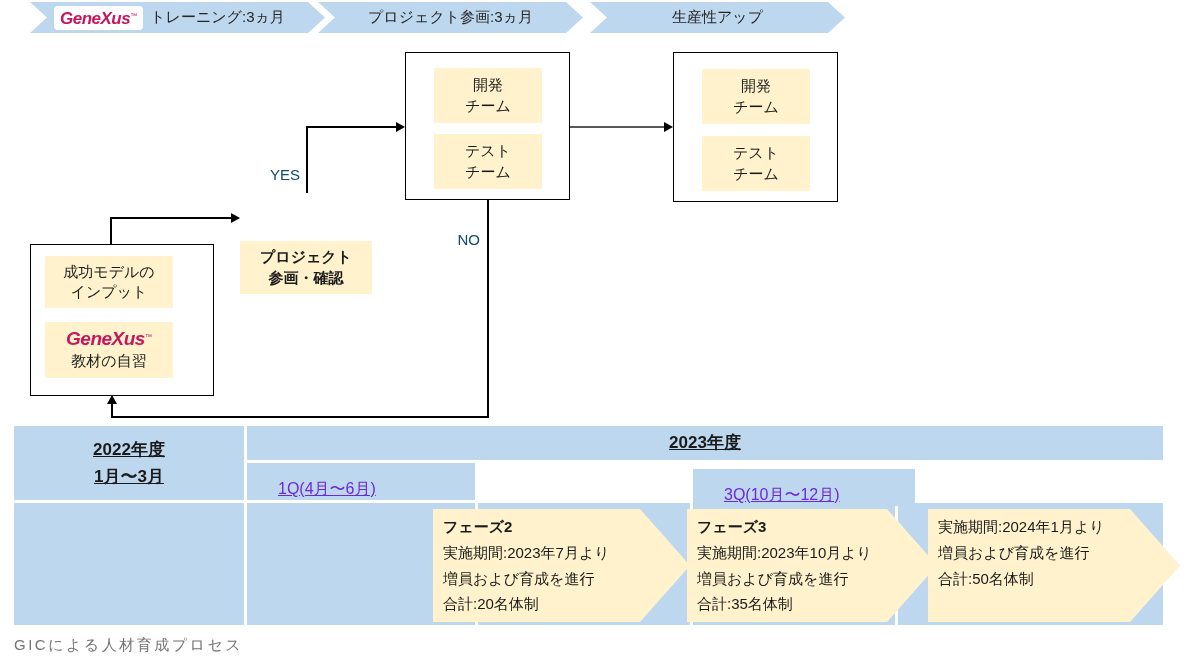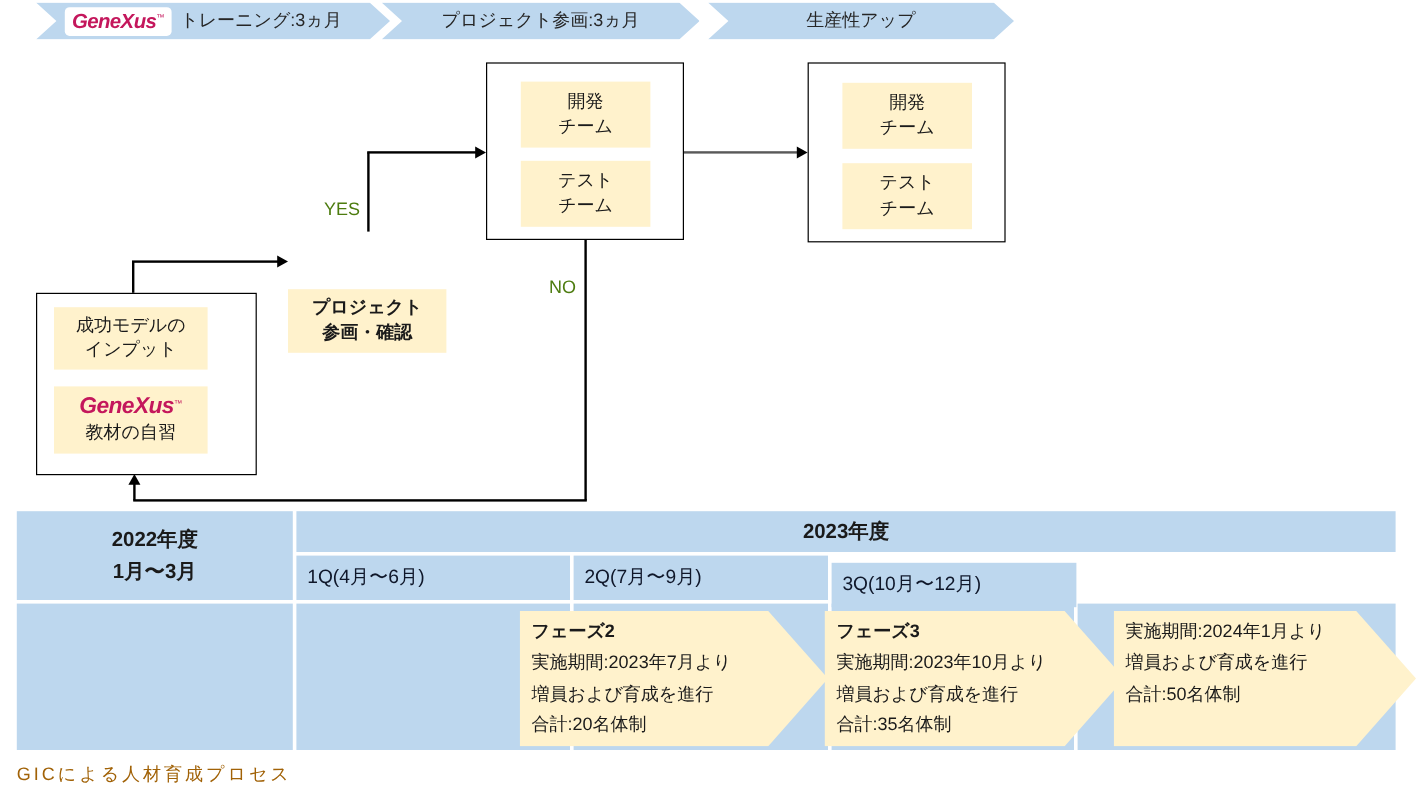--- a/index.html
+++ b/index.html
@@ -26,32 +26,32 @@
          text-align:center;font-size:15px;line-height:1.35;box-sizing:border-box;}
   .abs{position:absolute;}
   .decision{font-weight:bold;font-size:15px;}
   .gx-logo-big{font-weight:bold;font-style:italic;color:#C4175C;font-size:19px;letter-spacing:-0.5px;line-height:1.1;}
   
   .hline{position:absolute;height:2px;background:#000;}
   .vline{position:absolute;width:2px;background:#000;}
   .gray{background:#595959;}
   .arr-r{position:absolute;width:0;height:0;border-top:5px solid transparent;border-bottom:5px solid transparent;border-left:9px solid #000;}
   .arr-u{position:absolute;width:0;height:0;border-left:5px solid transparent;border-right:5px solid transparent;border-bottom:9px solid #000;}
-  .lbl{position:absolute;font-size:15px;color:#4d7c0f;}
+  .lbl{position:absolute;font-size:15px;color:#0c4a6e;}
   
-  .cell{position:absolute;background:#BDD7EE;box-sizing:border-box;}
+  .cell{position:absolute;background:#BDD7EE;box-sizing:border-box;text-decoration:underline;}
   .cell-c{display:flex;flex-direction:column;align-items:center;justify-content:center;font-weight:bold;font-size:17px;line-height:1.6;}
-  .cell-q{display:flex;align-items:center;padding-left:9px;font-size:16px;color:#0f172a;}
+  .cell-q{display:flex;align-items:flex-end;padding-left:31px;font-size:16px;color:#6d28d9;}
   .phase{
     position:absolute;top:509px;height:113px;background:#FFF2CC;box-sizing:border-box;
     clip-path:polygon(0 0,calc(100% - 50px) 0,100% 50%,calc(100% - 50px) 100%,0 100%);
     padding:5px 46px 4px 10px;font-size:15px;line-height:1.72;color:#1a1a1a;
   }
   .phase .t{font-weight:bold;}
-  .caption{position:absolute;left:14px;top:636px;font-size:15px;color:#a16207;letter-spacing:2.5px;}
+  .caption{position:absolute;left:14px;top:636px;font-size:15px;color:#737373;letter-spacing:2.5px;}
 </style>
 </head>
 <body>
 
 <div class="canvas">
 
   <div class="chev chev-1">
     <span class="gx-chip"><span class="gx-logo">GeneXus</span><span class="gx-tm">™</span></span>
     <span>トレーニング:3ヵ月</span>
   </div>
@@ -123,24 +123,21 @@
     <span>2022年度</span>
     <span>1月〜3月</span>
   </div>
   <div class="cell cell-c" style="left:247px;top:426px;width:916px;height:34px;">
     <span>2023年度</span>
   </div>
 
   <div class="cell cell-q" style="left:247px;top:463px;width:228px;height:37px;">
     <span>1Q(4月〜6月)</span>
   </div>
-  <div class="cell cell-q" style="left:478px;top:463px;width:212px;height:37px;">
-    <span>2Q(7月〜9月)</span>
-  </div>
-  <div class="cell cell-q" style="left:693px;top:469px;width:204px;height:37px;">
+  <div class="cell cell-q" style="left:693px;top:469px;width:222px;height:37px;">
     <span>3Q(10月〜12月)</span>
   </div>
 
   <div class="cell" style="left:14px;top:503px;width:230px;height:122px;"></div>
   <div class="cell" style="left:247px;top:503px;width:228px;height:122px;"></div>
   <div class="cell" style="left:478px;top:503px;width:212px;height:122px;"></div>
   <div class="cell" style="left:693px;top:503px;width:202px;height:122px;"></div>
   <div class="cell" style="left:898px;top:503px;width:265px;height:122px;"></div>
 
   <div class="phase" style="left:433px;width:257px;">

